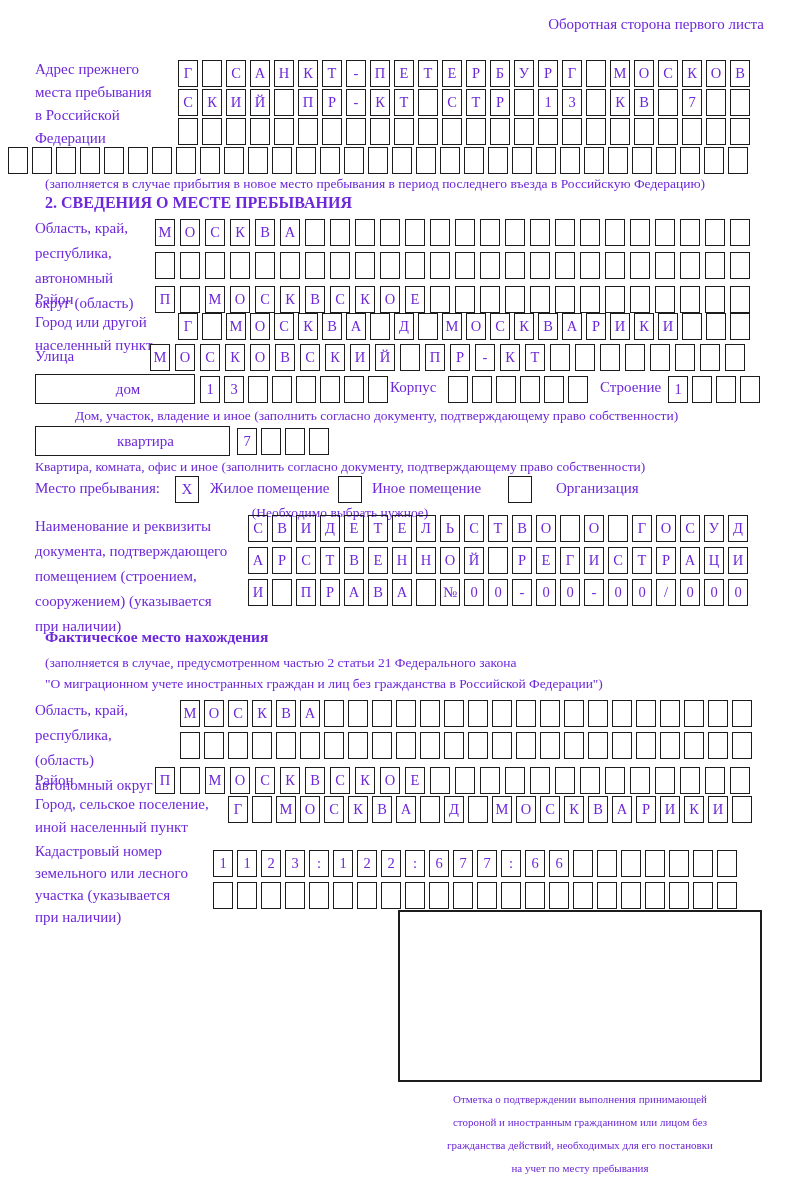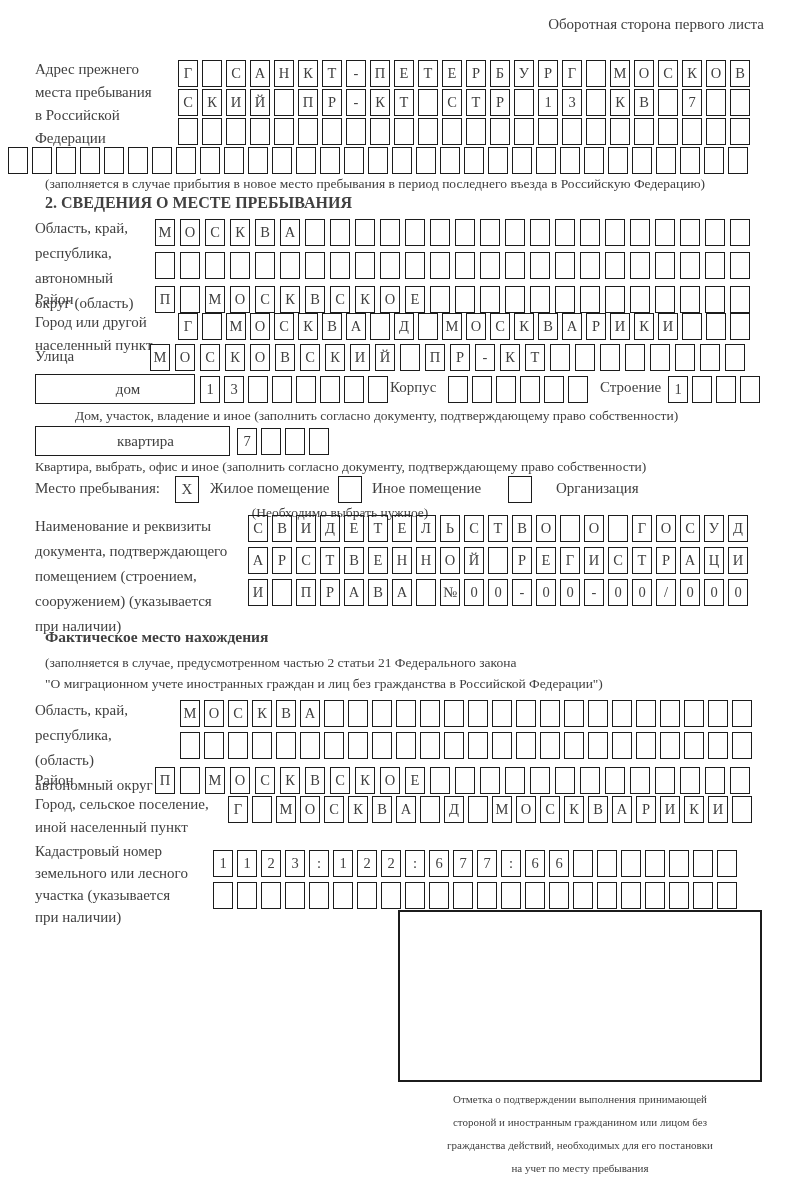--- a/index.html
+++ b/index.html
@@ -1,17 +1,17 @@
 <!DOCTYPE html>
 <html><head>
 <meta charset="utf-8">
 <style>
   html,body{margin:0;padding:0;background:#fff;}
   #page{position:relative;width:800px;height:1180px;background:#ffffff;
-        font-family:"Liberation Serif",serif;color:#404040;overflow:hidden;}
+        font-family:"Liberation Serif",serif;color:#6d28d9;overflow:hidden;}
   .abs{position:absolute;}
   .cellrow{position:absolute;display:flex;gap:4px;}
   .g5{gap:5px;}
   .cell{flex:0 0 20px;width:20px;height:27px;border:1.6px solid #1c1c1c;box-sizing:border-box;
         display:flex;align-items:center;justify-content:center;font-size:14.5px;}
   .lbl{font-size:15px;}
   .lines23 > div{line-height:23px;}
   .lines25 > div{line-height:25px;}
   .lines22 > div{line-height:22px;}
   .cap{font-size:13.5px;}
@@ -327,21 +327,21 @@
     </div>
   <div class="abs cap" style="left:35px;top:408px;margin-left:40px;">Дом, участок, владение и иное (заполнить согласно документу, подтверждающему право собственности)</div>
 
   <div class="bigfield" style="left:35px;top:426px;width:195px;">квартира</div>
   <div class="cellrow" style="left:237px;top:428px;">
       <div class="cell">7</div>
       <div class="cell"></div>
       <div class="cell"></div>
       <div class="cell"></div>
     </div>
-  <div class="abs cap" style="left:35px;top:459px;">Квартира, выбрать, офис и иное (заполнить согласно документу, подтверждающему право собственности)</div>
+  <div class="abs cap" style="left:35px;top:459px;">Квартира, комната, офис и иное (заполнить согласно документу, подтверждающему право собственности)</div>
 
   <div class="abs lbl" style="left:35px;top:480px;">Место пребывания:</div>
   <div class="chk" style="left:175px;top:476px;">X</div>
   <div class="abs lbl" style="left:210px;top:480px;">Жилое помещение</div>
   <div class="chk" style="left:338px;top:476px;"></div>
   <div class="abs lbl" style="left:372px;top:480px;">Иное помещение</div>
   <div class="chk" style="left:508px;top:476px;"></div>
   <div class="abs lbl" style="left:556px;top:480px;">Организация</div>
   <div class="abs cap" style="left:130px;top:505px;width:420px;text-align:center;">(Необходимо выбрать нужное)</div>
 

